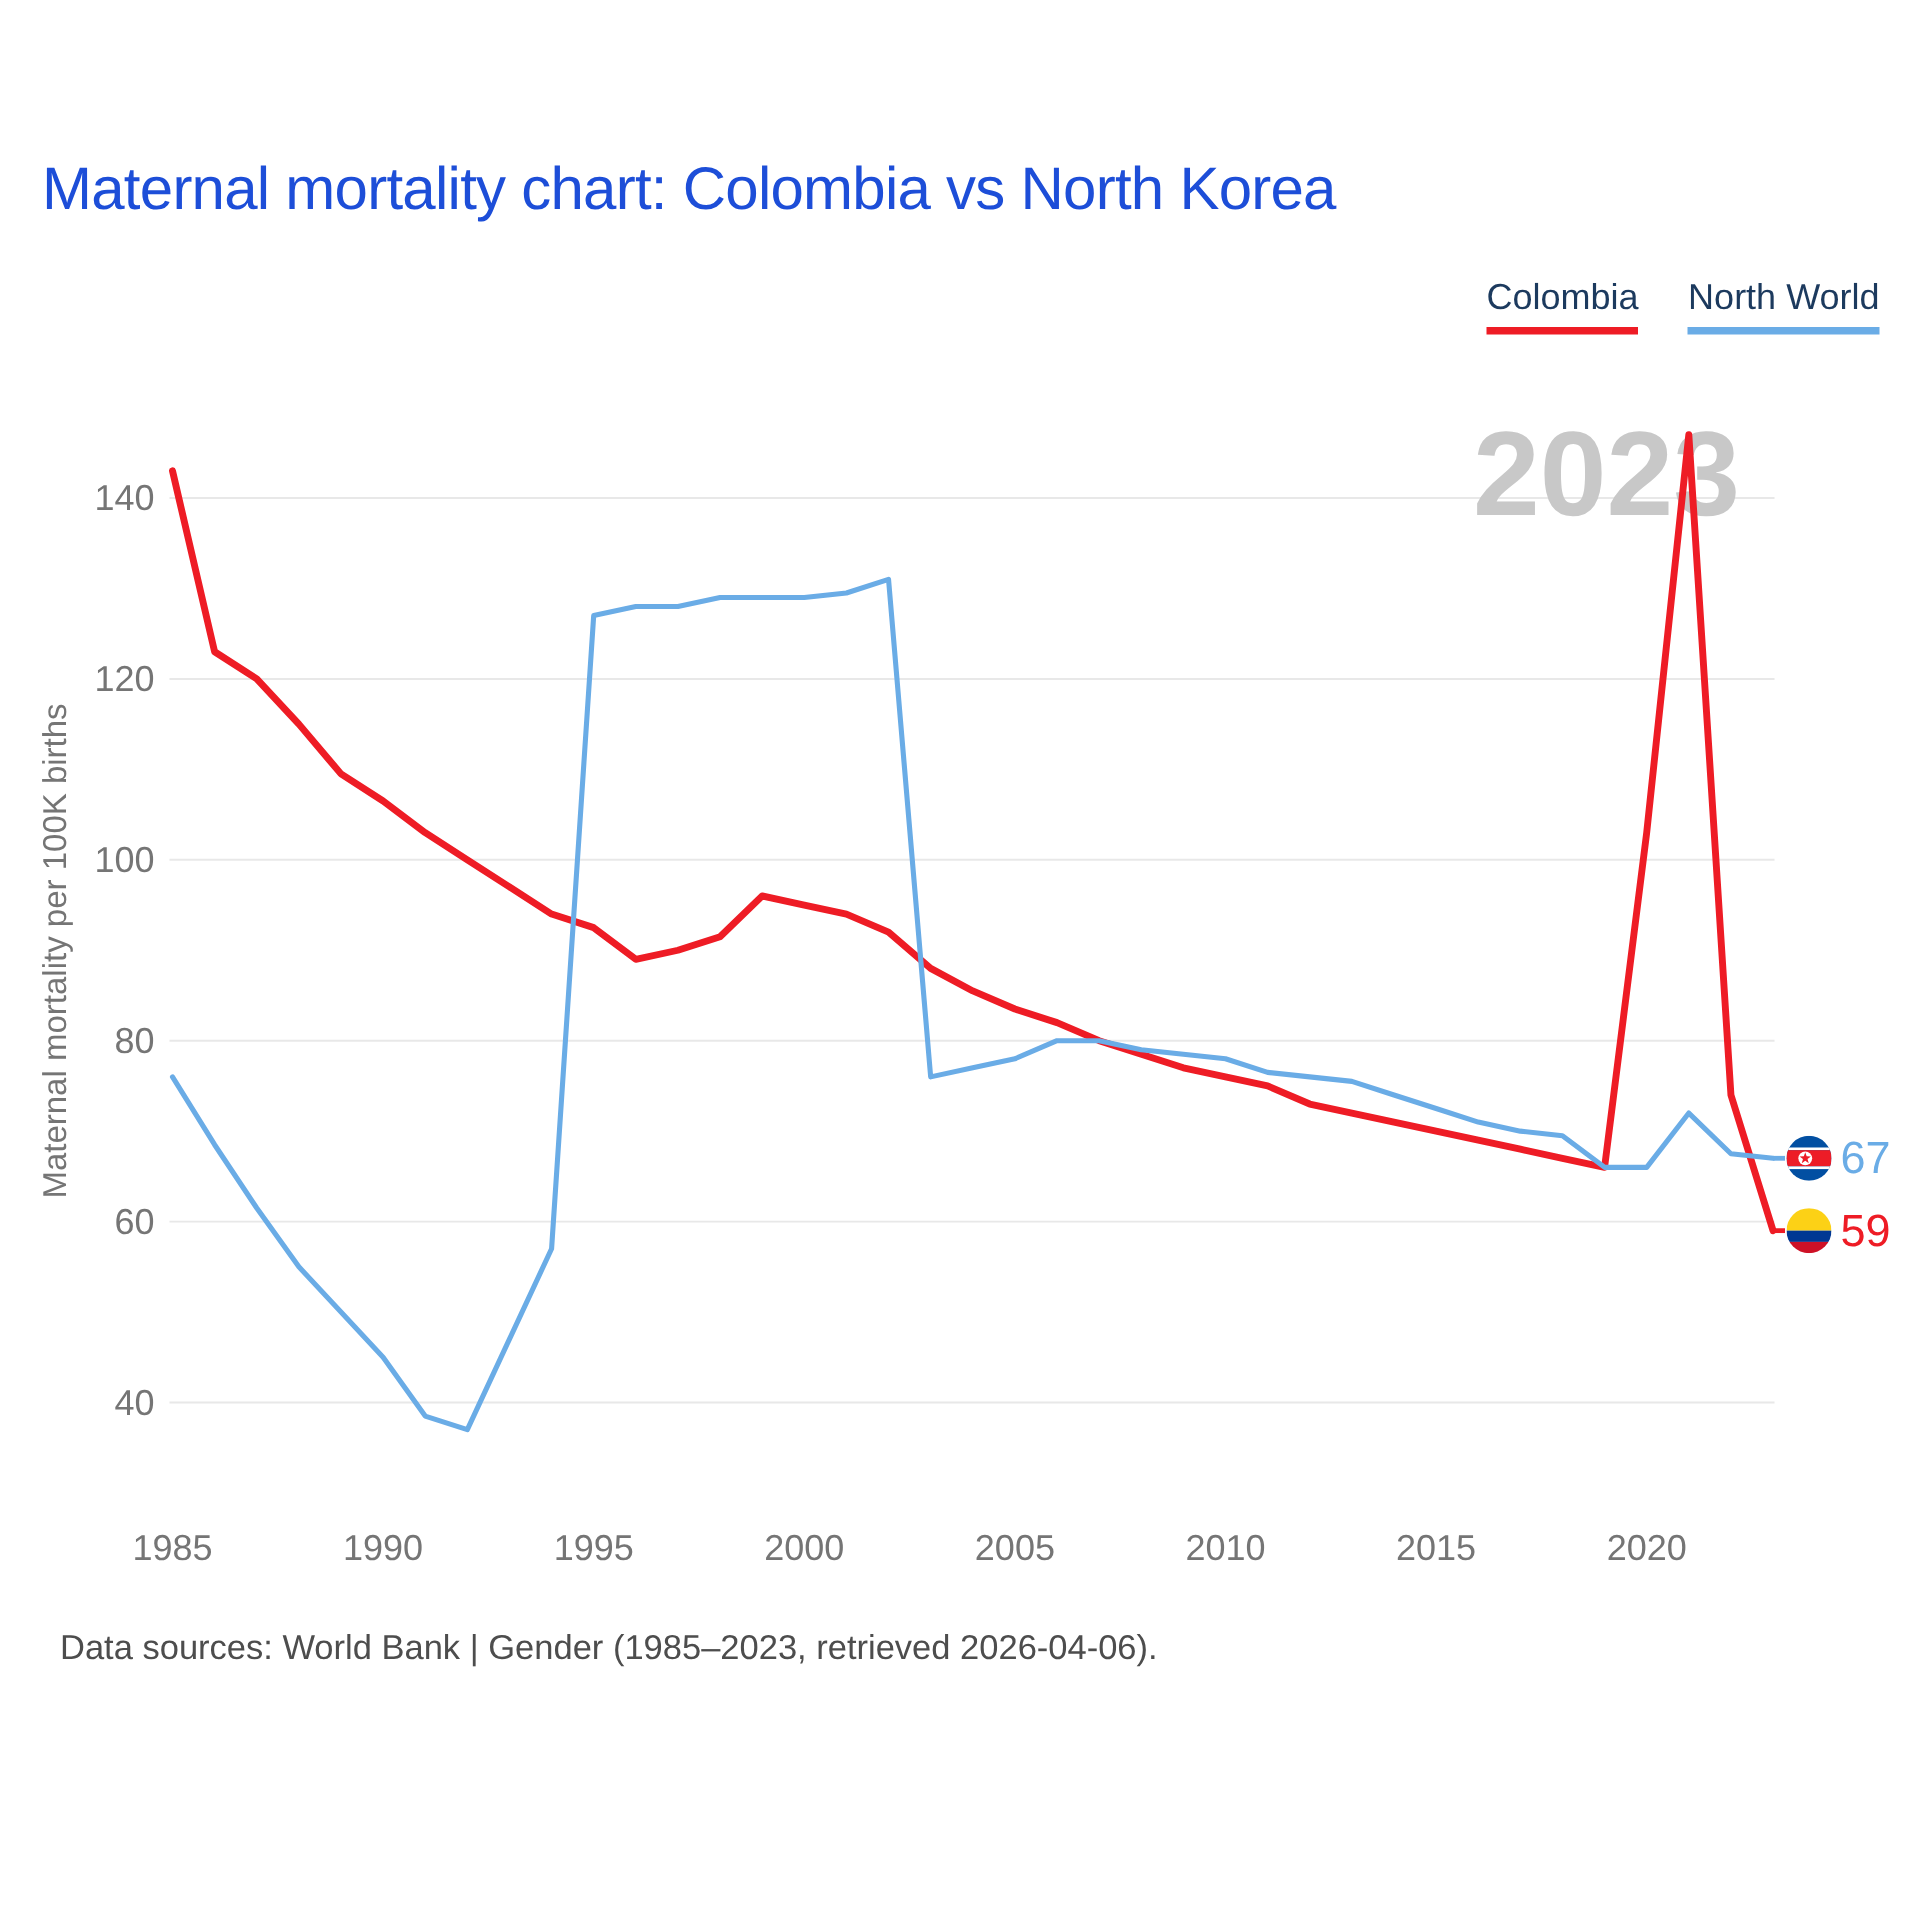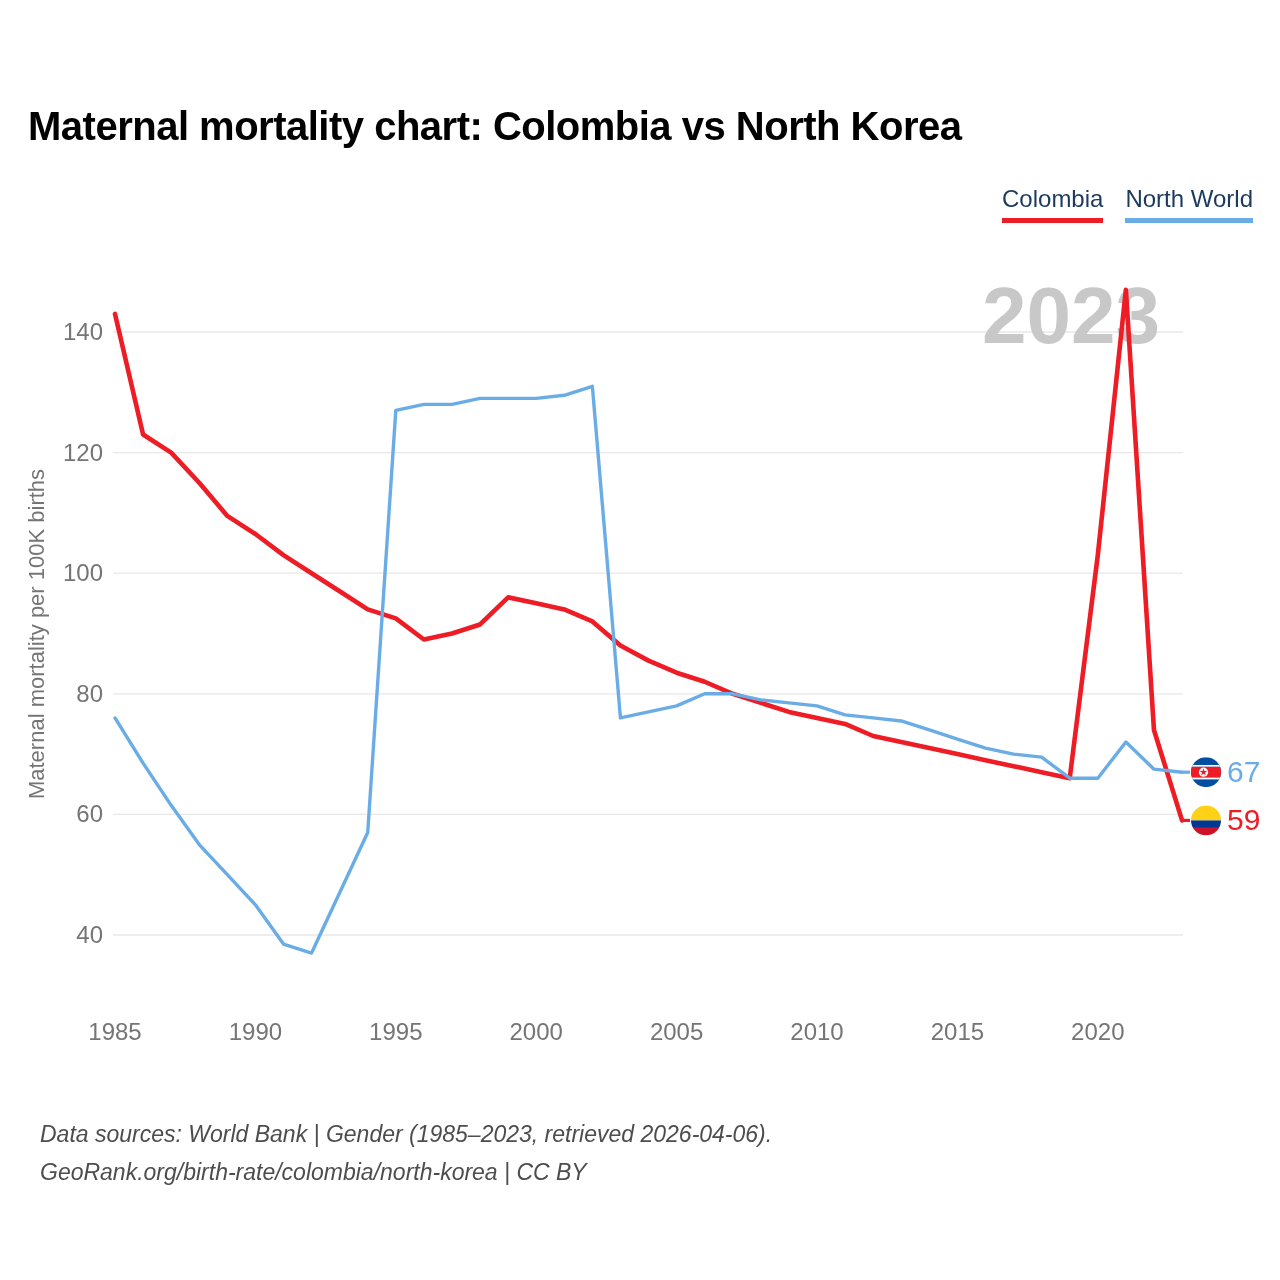--- a/index.html
+++ b/index.html
@@ -2,31 +2,30 @@
 <html><head>
 <meta charset="utf-8">
 <style>
   html,body { margin:0; padding:0; }
   body {
     width:1280px; height:1280px; background:#ffffff; position:relative;
     overflow:hidden; font-family:"Liberation Sans", sans-serif;
   }
   .chart-title {
     position:absolute; left:28px; top:104px; margin:0;
-    font-size:40px; font-weight:bold; color:#000000; letter-spacing:-0.5px;
+    font-size:40px; font-weight:normal; color:#1d4ed8; letter-spacing:-0.5px;
   }
-  .legend { position:absolute; top:185px; right:27px; display:flex; gap:22px; }
+  .legend { position:absolute; top:185px; right:27px; display:flex; gap:33px; }
   .legend-item { display:flex; flex-direction:column; align-items:stretch; cursor:pointer; }
   .legend-label { font-size:24px; color:#1c3a5e; padding-bottom:5px; }
   .legend-underline { height:5px; width:100%; }
   #chart-svg { position:absolute; left:0; top:0; }
   .footer {
-    position:absolute; left:40px; top:1115px; font-size:23px; color:#4d4d4d;
+    position:absolute; left:40px; top:1079px; font-size:23px; color:#4d4d4d;
     line-height:38px;
-    font-style:italic;
   }
 </style>
 </head>
 <body>
 
 <h1 class="chart-title">Maternal mortality chart: Colombia vs North Korea</h1>
 
 <div class="legend">
   <div class="legend-item">
     <span class="legend-label">Colombia</span>
@@ -87,14 +86,13 @@
         <rect x="1191" y="777.59" width="30" height="1.8" fill="#ffffff"></rect>
         <circle cx="1203.5" cy="772.19" r="4.6" fill="#ffffff"></circle>
         <polygon points="1203.50,768.19 1204.44,770.90 1207.30,770.95 1205.02,772.68 1205.85,775.43 1203.50,773.79 1201.15,775.43 1201.98,772.68 1199.70,770.95 1202.56,770.90" fill="#ED1C27"></polygon>
       </g>
     </g>
     <text x="1227" y="782.19" font-size="30" fill="#6aace6">67</text>
   </svg>
 
 <div class="footer">
   <div>Data sources: World Bank | Gender (1985–2023, retrieved 2026-04-06).</div>
-  <div>GeoRank.org/birth-rate/colombia/north-korea | CC BY</div>
 </div>
 
 </body></html>

